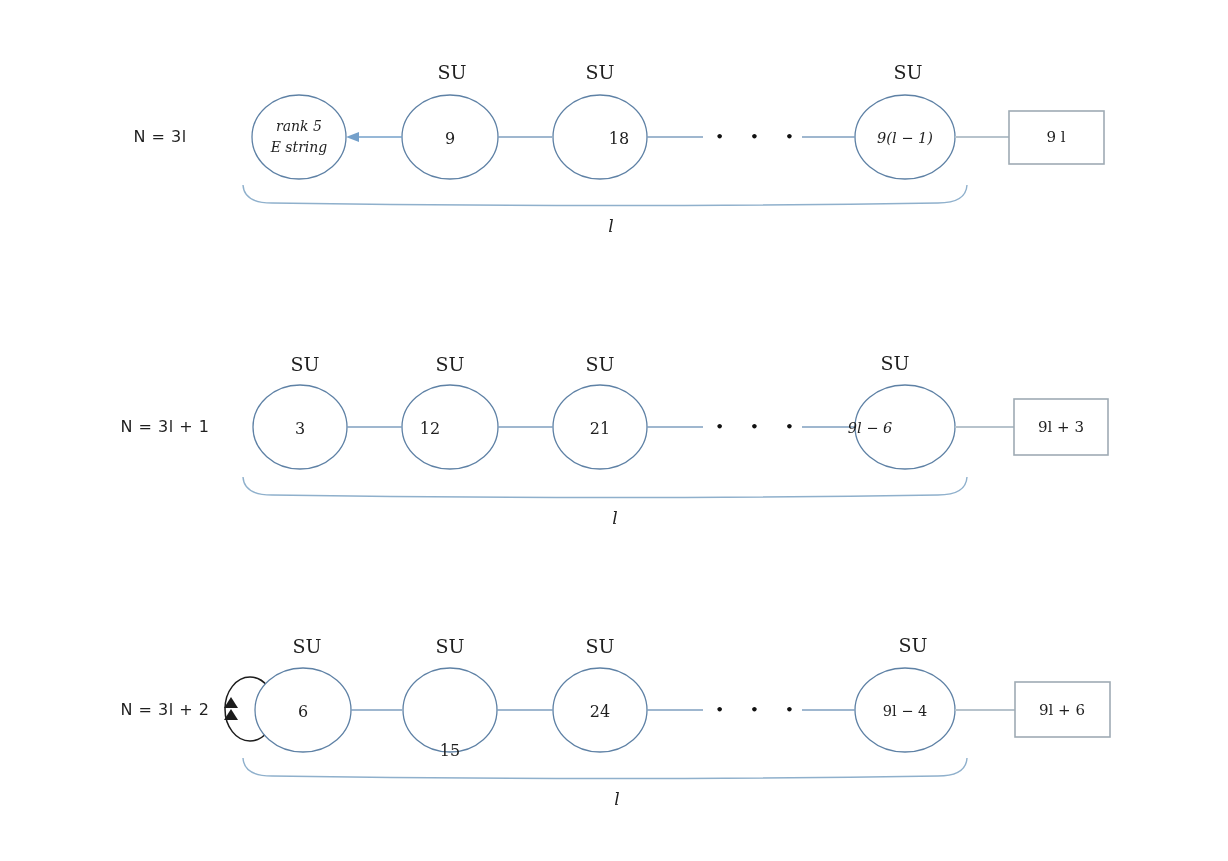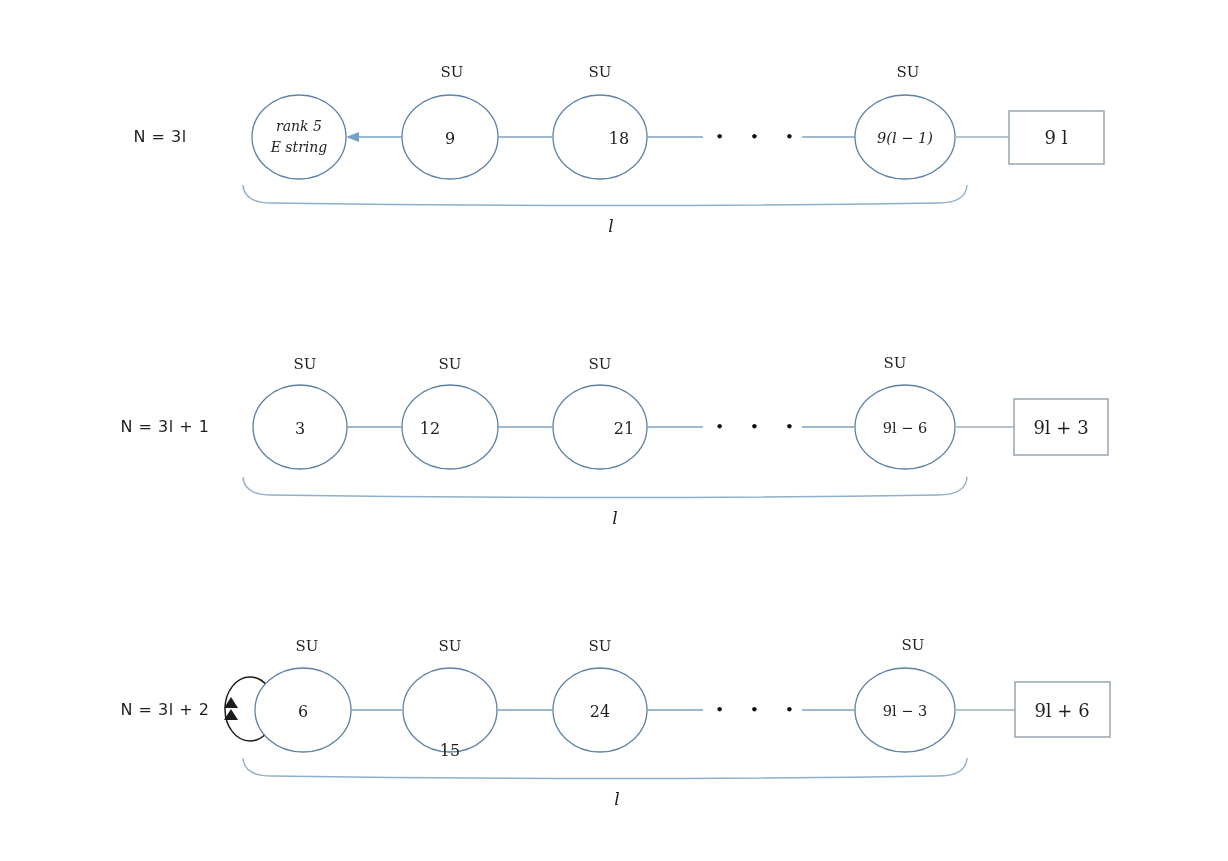--- a/index.html
+++ b/index.html
@@ -17,24 +17,24 @@
     position: absolute;
     transform: translate(-50%, -50%);
     white-space: nowrap;
     color: #1f1f1f;
   }
   .eq {
     font-family: "DejaVu Sans", "Liberation Sans", sans-serif;
     font-size: 16px;
     letter-spacing: 0.5px;
   }
-  .su { font-size: 15px; }
+  .su { font-size: 19px; }
   .nodeval { font-size: 16px; }
   .nodeval.small { font-size: 14.5px; }
-  .boxval { font-size: 18px; }
+  .boxval { font-size: 15px; }
   .estring {
     font-size: 14px;
     font-style: italic;
     line-height: 21px;
     text-align: center;
   }
   .brace-l {
     font-size: 17px;
     font-style: italic;
   }
@@ -128,40 +128,40 @@
 
   <div class="t eq" style="left:165px; top:426px;">N = 3l + 1</div>
 
   <div class="t su" style="left:305px; top:364px;">SU</div>
   <div class="t su" style="left:450px; top:364px;">SU</div>
   <div class="t su" style="left:600px; top:364px;">SU</div>
   <div class="t su" style="left:895px; top:363px;">SU</div>
 
   <div class="t nodeval" style="left:300px; top:428px;">3</div>
   <div class="t nodeval" style="left:430px; top:428px;">12</div>
-  <div class="t nodeval" style="left:624px; top:428px;">21</div>
-  <div class="t nodeval small" style="left:905px; top:428px;">9l − 6</div>
+  <div class="t nodeval" style="left:600px; top:428px;">21</div>
+  <div class="t nodeval small" style="left:870px; top:428px;font-style:italic;">9l − 6</div>
 
   <div class="t ellipsis" style="left:760px; top:426px;">• • •</div>
 
   <div class="t boxval" style="left:1061px; top:427px;">9l + 3</div>
 
   <div class="t brace-l" style="left:615px; top:518px;">l</div>
 
   <div class="t eq" style="left:165px; top:709px;">N = 3l + 2</div>
 
   <div class="t su" style="left:307px; top:646px;">SU</div>
   <div class="t su" style="left:450px; top:646px;">SU</div>
   <div class="t su" style="left:600px; top:646px;">SU</div>
   <div class="t su" style="left:913px; top:645px;">SU</div>
 
   <div class="t nodeval" style="left:303px; top:711px;">6</div>
   <div class="t nodeval" style="left:450px; top:711px;margin-top:39px;">15</div>
   <div class="t nodeval" style="left:600px; top:711px;">24</div>
-  <div class="t nodeval small" style="left:905px; top:711px;">9l − 3</div>
+  <div class="t nodeval small" style="left:905px; top:711px;">9l − 4</div>
 
   <div class="t ellipsis" style="left:760px; top:709px;">• • •</div>
 
   <div class="t boxval" style="left:1062px; top:710px;">9l + 6</div>
 
   <div class="t brace-l" style="left:617px; top:799px;">l</div>
 
 </div>
 
 </body></html>

